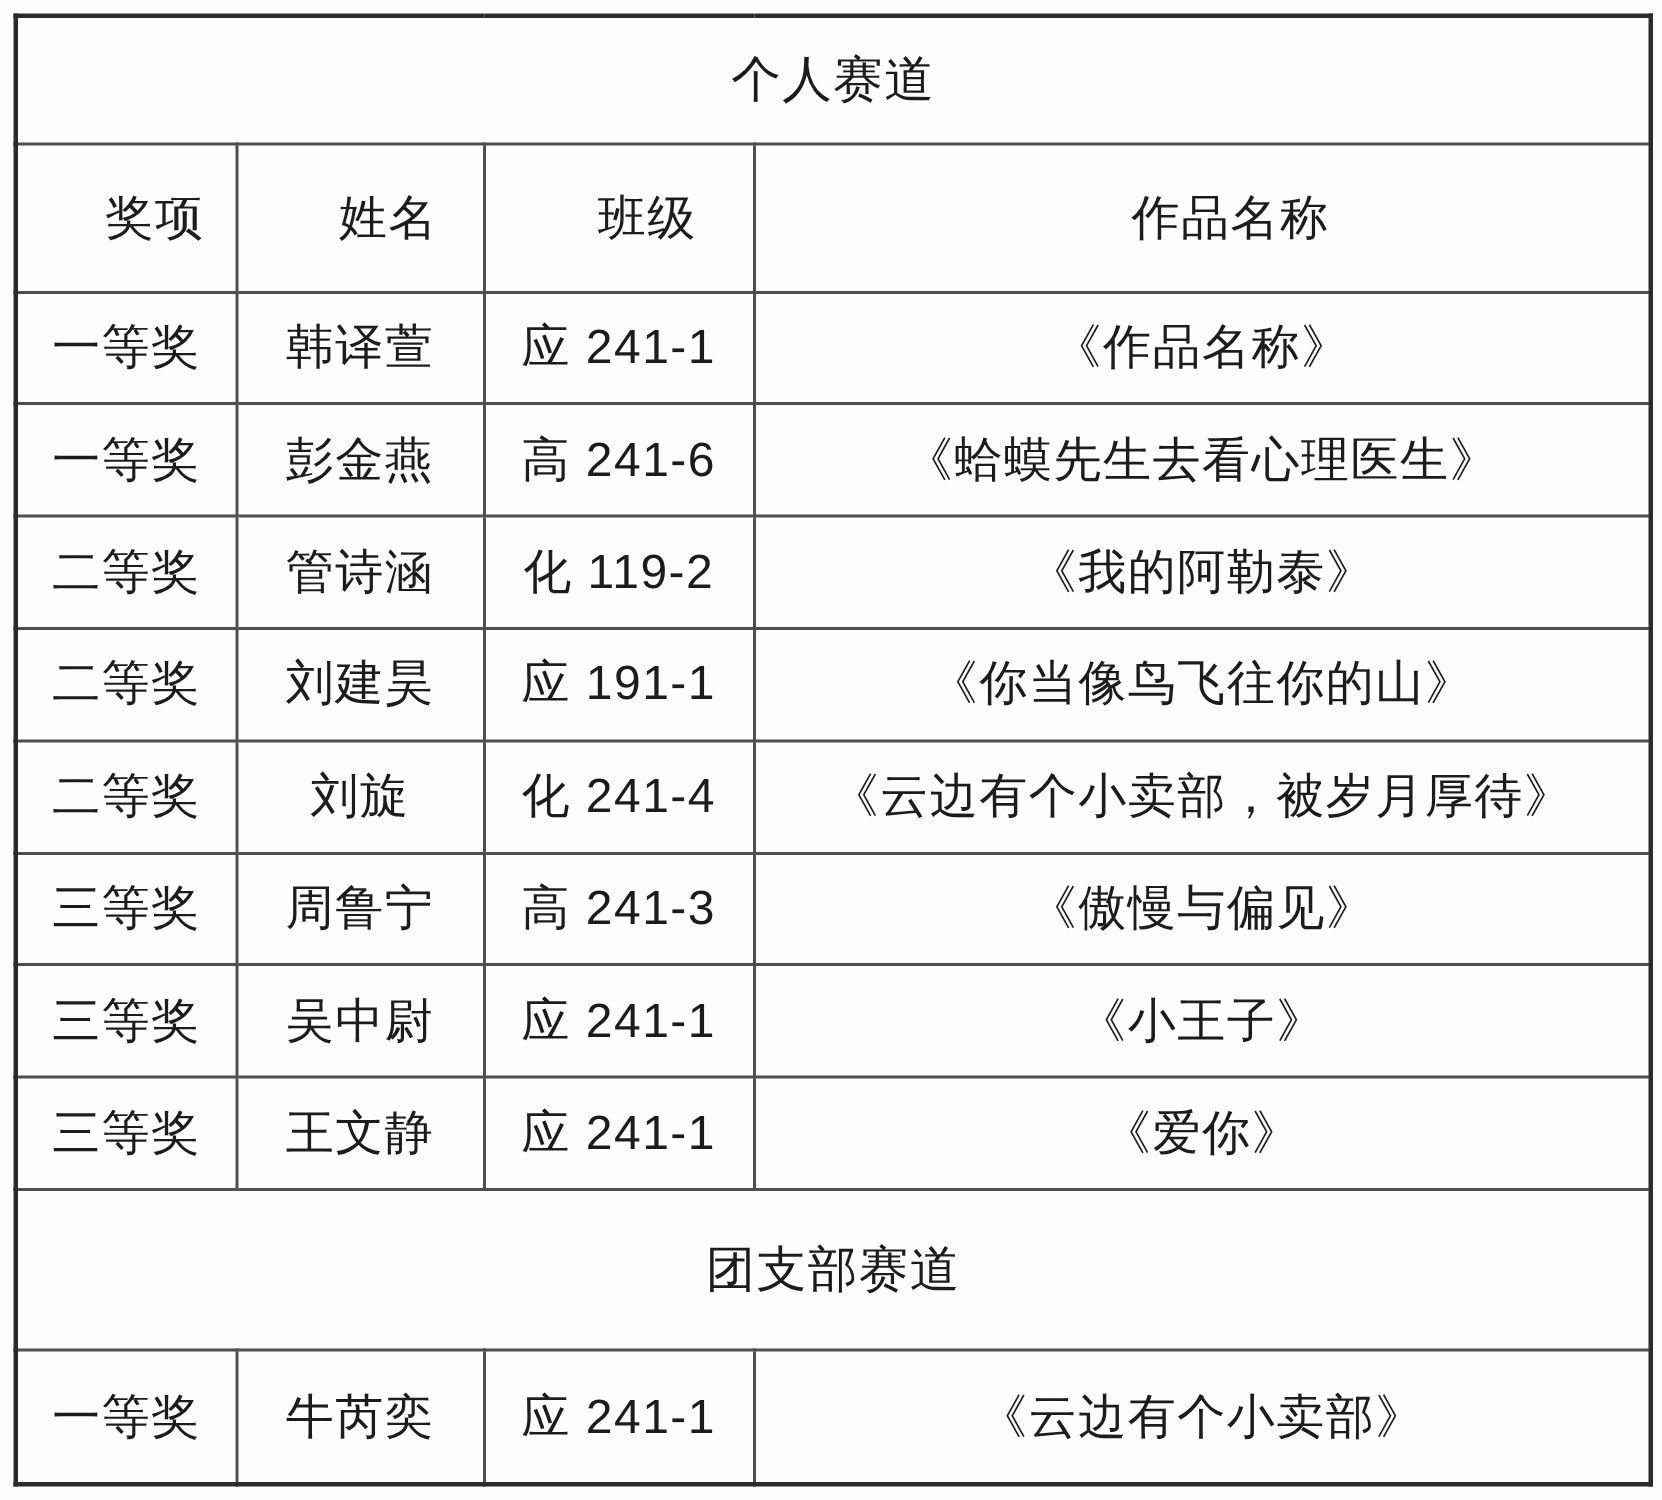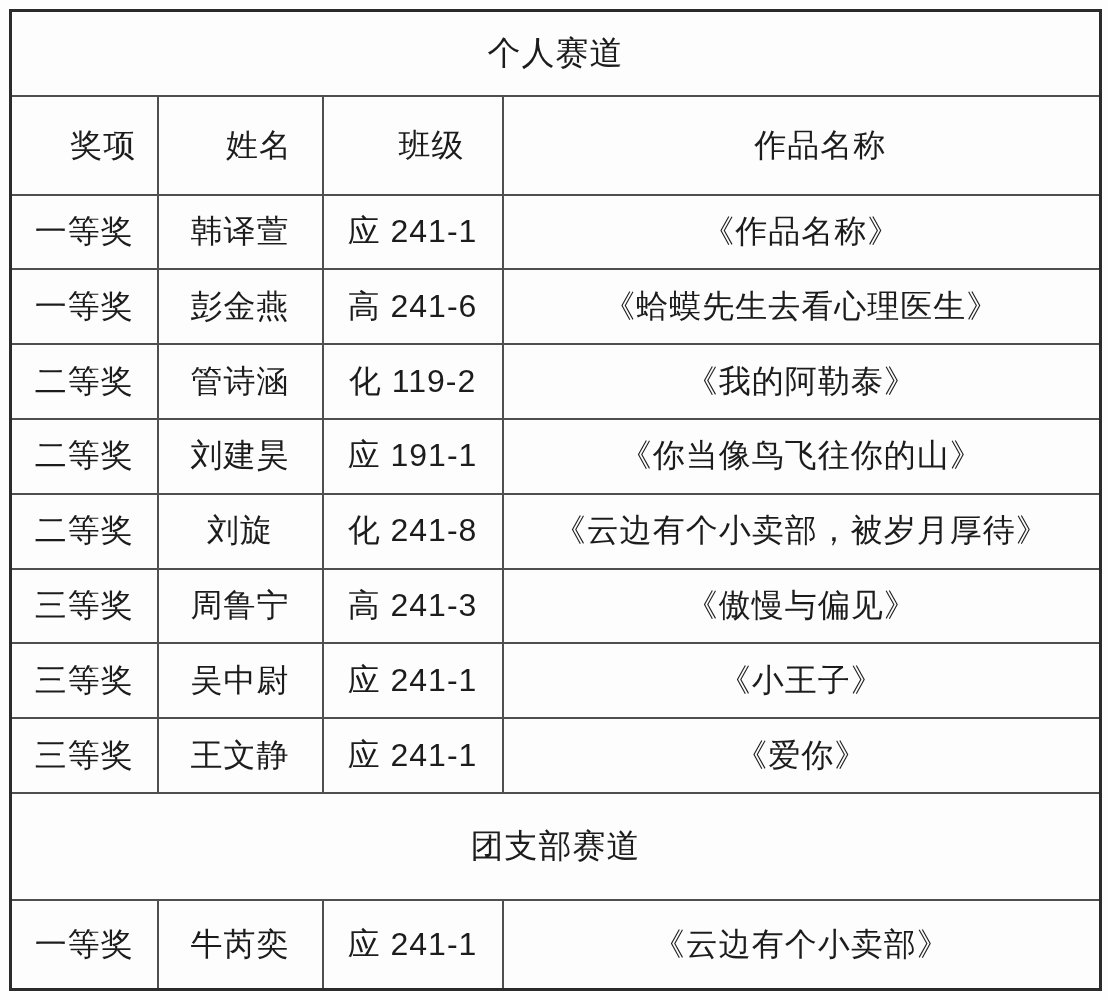--- a/index.html
+++ b/index.html
@@ -82,21 +82,21 @@
     </tr>
     <tr class="data-row">
       <td>二等奖</td>
       <td>刘建昊</td>
       <td>应 191-1</td>
       <td>《你当像鸟飞往你的山》</td>
     </tr>
     <tr class="data-row">
       <td>二等奖</td>
       <td>刘旋</td>
-      <td>化 241-8</td>
+      <td>化 241-4</td>
       <td>《云边有个小卖部，被岁月厚待》</td>
     </tr>
     <tr class="data-row">
       <td>三等奖</td>
       <td>周鲁宁</td>
       <td>高 241-3</td>
       <td>《傲慢与偏见》</td>
     </tr>
     <tr class="data-row">
       <td>三等奖</td>

